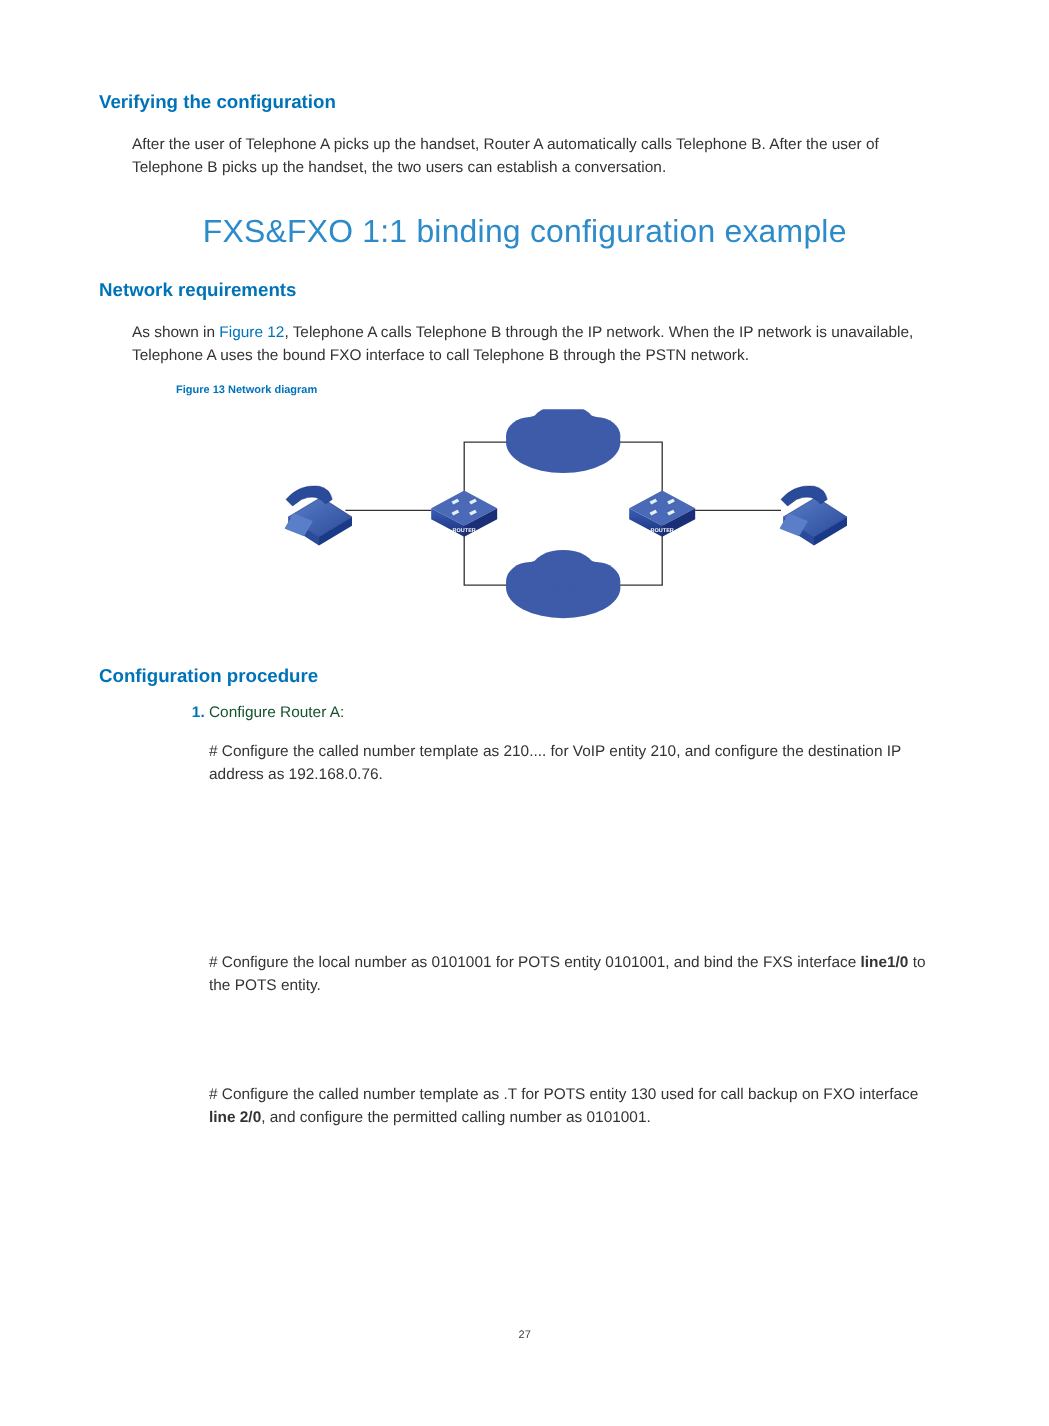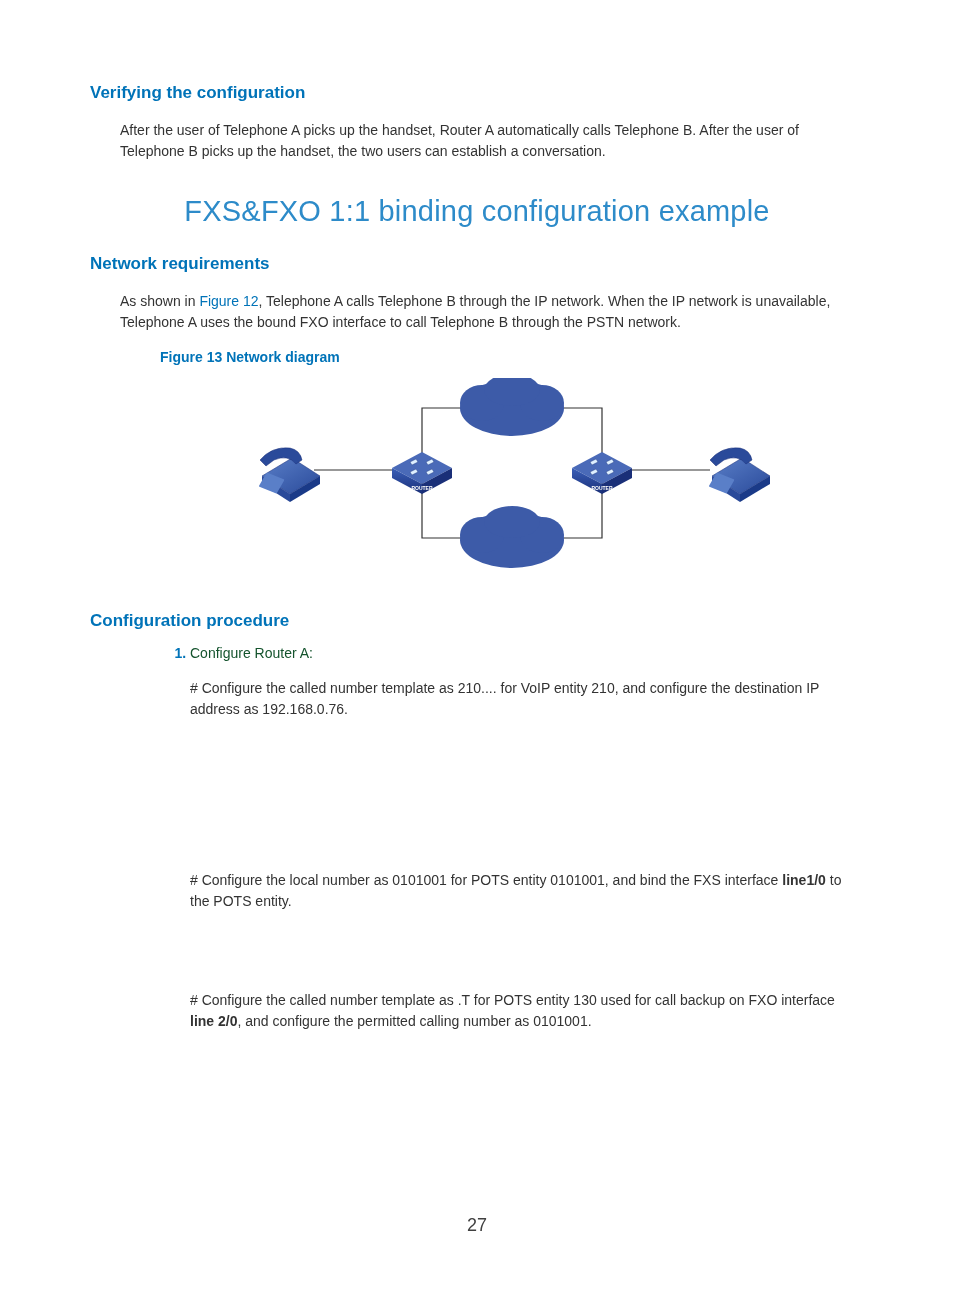--- a/index.html
+++ b/index.html
@@ -29,21 +29,21 @@
   .body-text {
     margin-left: 30px;
     margin-right: 5px;
     margin-bottom: 4px;
     color: #333;
   }
   .fig-caption {
     margin-left: 70px;
     color: #0073b8;
     font-weight: bold;
-    font-size: 14px;
+    font-size: 10px;
     margin-top: 14px;
     margin-bottom: 8px;
   }
   .link {
     color: #0073b8;
     cursor: pointer;
   }
   .diagram {
     margin-left: 70px;
     margin-top: 10px;
@@ -71,21 +71,21 @@
     margin-right: 5px;
     margin-top: 6px;
     margin-bottom: 4px;
     color: #333;
   }
   .gap-med { height: 140px; }
   .gap-small { height: 68px; }
   .page-num {
     text-align: center;
     margin-top: 180px;
-    font-size: 18px;
+    font-size: 10px;
     color: #404040;
   }
   .bold { font-weight: bold; }
 </style>
 </head>
 <body>
 
 <div class="h2-blue">Verifying the configuration</div>
 <p class="body-text">After the user of Telephone A picks up the handset, Router A automatically calls Telephone B. After the user of Telephone B picks up the handset, the two users can establish a conversation.</p>
 

